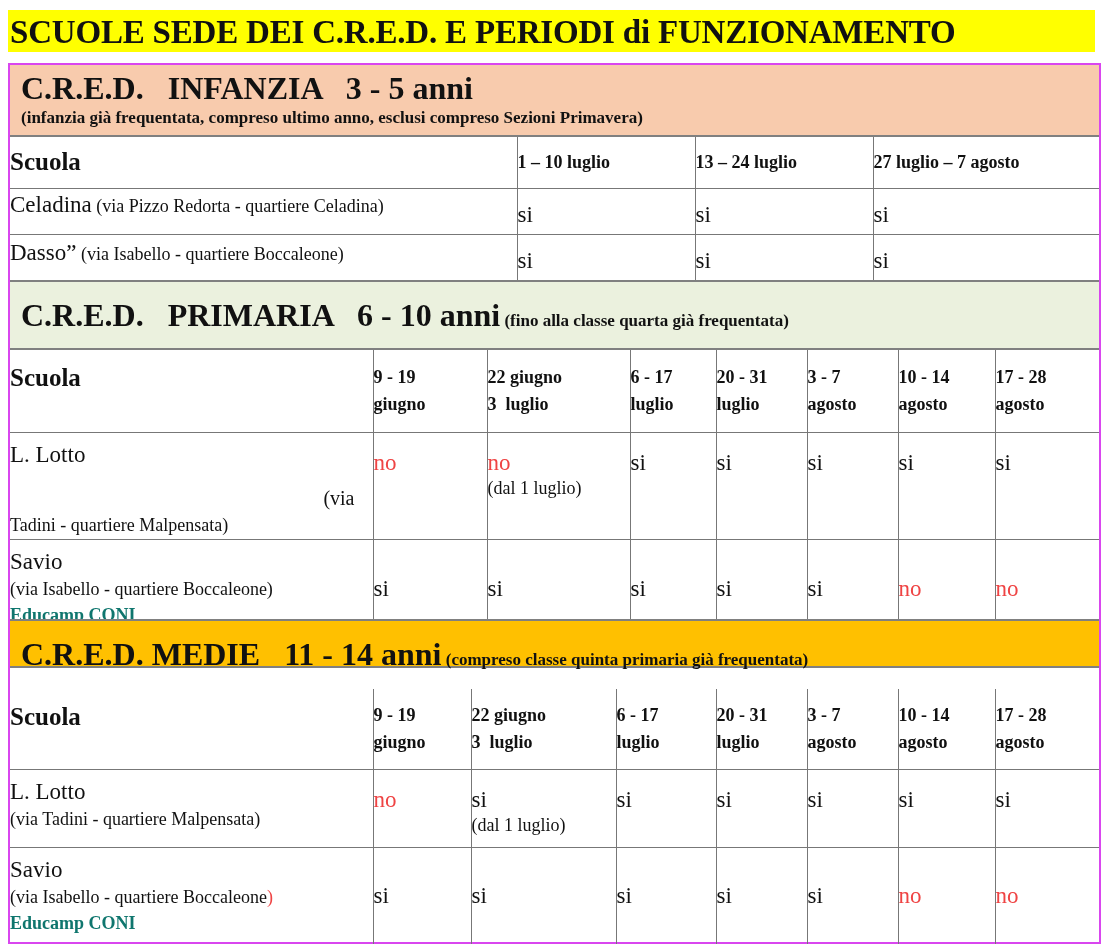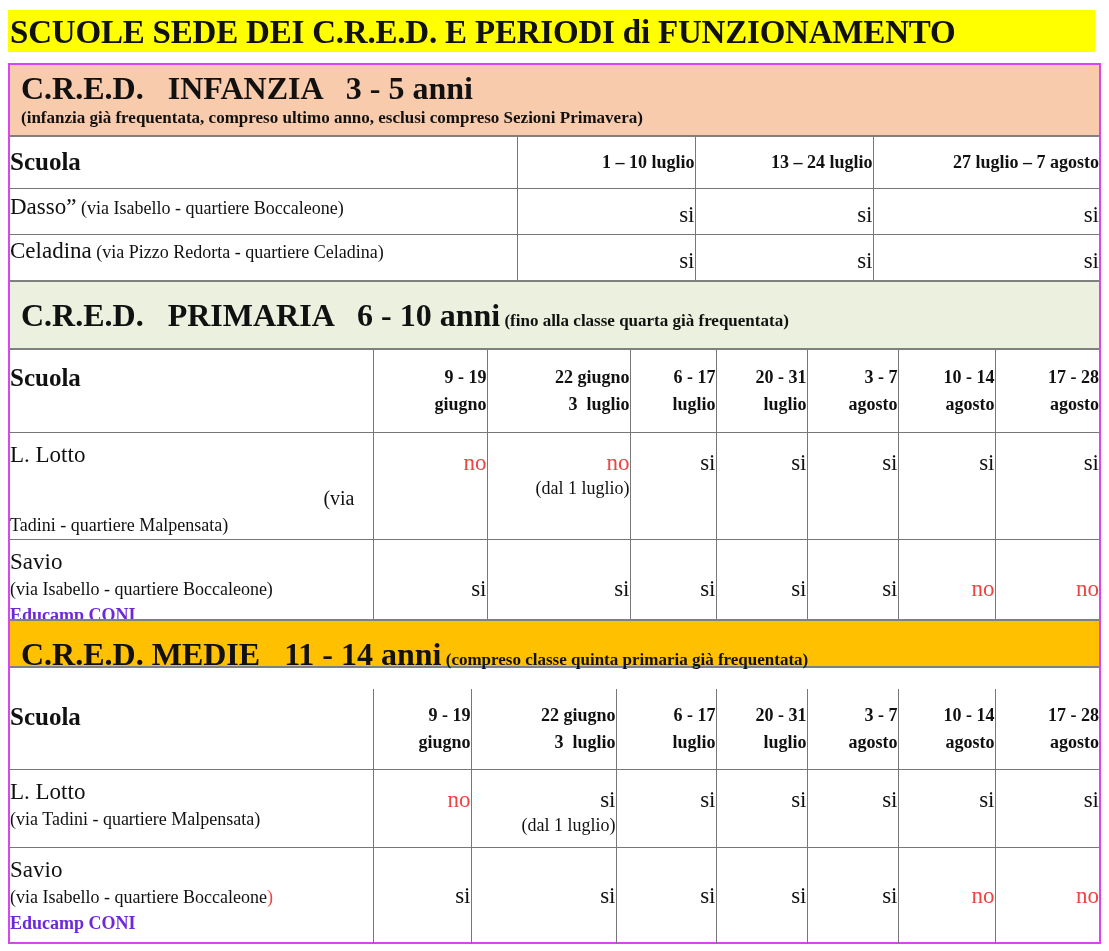--- a/index.html
+++ b/index.html
@@ -8,33 +8,33 @@
   .title { position: absolute; left: 8px; top: 10px; width: 1087px; height: 42px;
            background: #ffff00; font-weight: bold; font-size: 33px; line-height: 44px;
            white-space: nowrap; letter-spacing: -0.2px; padding-left: 2px; box-sizing: border-box; }
   .sheet { position: absolute; left: 8px; top: 63px; width: 1093px; height: 881px;
            border: 2px solid #d946ef; box-sizing: border-box; }
   .band { position: absolute; left: 0; width: 100%; box-sizing: border-box;
           border-bottom: 2px solid #808080; }
   .band-title { font-weight: bold; font-size: 32px; white-space: pre; }
   .band-sub { font-weight: bold; font-size: 17px; white-space: pre; }
   .grid { position: absolute; left: 0; width: 100%; border-collapse: collapse; table-layout: fixed; }
-  .grid td { border: 1px solid #777; padding: 0; vertical-align: middle; text-align: right; box-sizing: border-box; }
+  .grid td { border: 1px solid #777; padding: 0; vertical-align: middle; text-align: left; box-sizing: border-box; }
   .grid tr:first-child td { border-top: none; }
   .grid td:first-child { border-left: none; text-align: left; }
   .grid td:last-child { border-right: none; }
   .grid tr:last-child td { border-bottom: none; }
   .hdr-school { font-weight: bold; font-size: 25px; }
   .hdr-period { font-weight: bold; font-size: 18px; line-height: 27px; }
   .cell { font-size: 23px; line-height: 27px; }
   .note { font-size: 18px; line-height: 24px; display: block; }
   .no { color: #ef4444; }
   .school-name { font-size: 23px; line-height: 28px; }
   .school-addr { font-size: 18px; line-height: 27px; }
-  .coni { color: #6d28d9; font-weight: bold; font-size: 18px; line-height: 24px; }
+  .coni { color: #0f766e; font-weight: bold; font-size: 18px; line-height: 24px; }
 </style>
 </head>
 <body>
 
 <div class="title">SCUOLE SEDE DEI C.R.E.D.  E  PERIODI   di FUNZIONAMENTO</div>
 
 <div class="sheet">
 
   <div class="band" style="top:0;height:72px;background:#f8cbad;">
     <div class="band-title" style="padding:4px 0 0 11px;line-height:38px;">C.R.E.D.   INFANZIA   3 - 5 anni</div>
@@ -48,27 +48,27 @@
         <col>
       </colgroup>
     <tbody>
         <tr style="height:51px">
       <td class="hdr-school">Scuola</td>
       <td class="hdr-period">1 – 10 luglio</td>
       <td class="hdr-period">13 – 24 luglio</td>
       <td class="hdr-period">27 luglio  – 7 agosto</td>
     </tr>
     <tr style="height:46px">
-      <td style="vertical-align:top;padding-top:4px;"><span class="school-name">Dasso”</span><span class="school-addr"> (via Isabello - quartiere Boccaleone)</span></td>
+      <td style="vertical-align:top;padding-top:2px;"><span class="school-name">Celadina</span><span class="school-addr"> (via Pizzo Redorta - quartiere Celadina)</span></td>
       <td class="cell" style="padding-top:6px">si</td>
       <td class="cell" style="padding-top:6px">si</td>
       <td class="cell" style="padding-top:6px">si</td>
     </tr>
     <tr style="height:46px">
-      <td style="vertical-align:top;padding-top:2px;"><span class="school-name">Celadina</span><span class="school-addr"> (via Pizzo Redorta - quartiere Celadina)</span></td>
+      <td style="vertical-align:top;padding-top:4px;"><span class="school-name">Dasso”</span><span class="school-addr"> (via Isabello - quartiere Boccaleone)</span></td>
       <td class="cell" style="padding-top:6px">si</td>
       <td class="cell" style="padding-top:6px">si</td>
       <td class="cell" style="padding-top:6px">si</td>
     </tr>
   </tbody>
     </table>
 
   <div class="band" style="top:215px;height:70px;background:#ebf1de;border-top:2px solid #808080;">
     <div style="padding:13px 0 0 11px;line-height:40px;white-space:pre;"><span class="band-title">C.R.E.D.   PRIMARIA   6 - 10 anni</span><span class="band-sub"> (fino alla classe quarta già frequentata)</span></div>
   </div>

